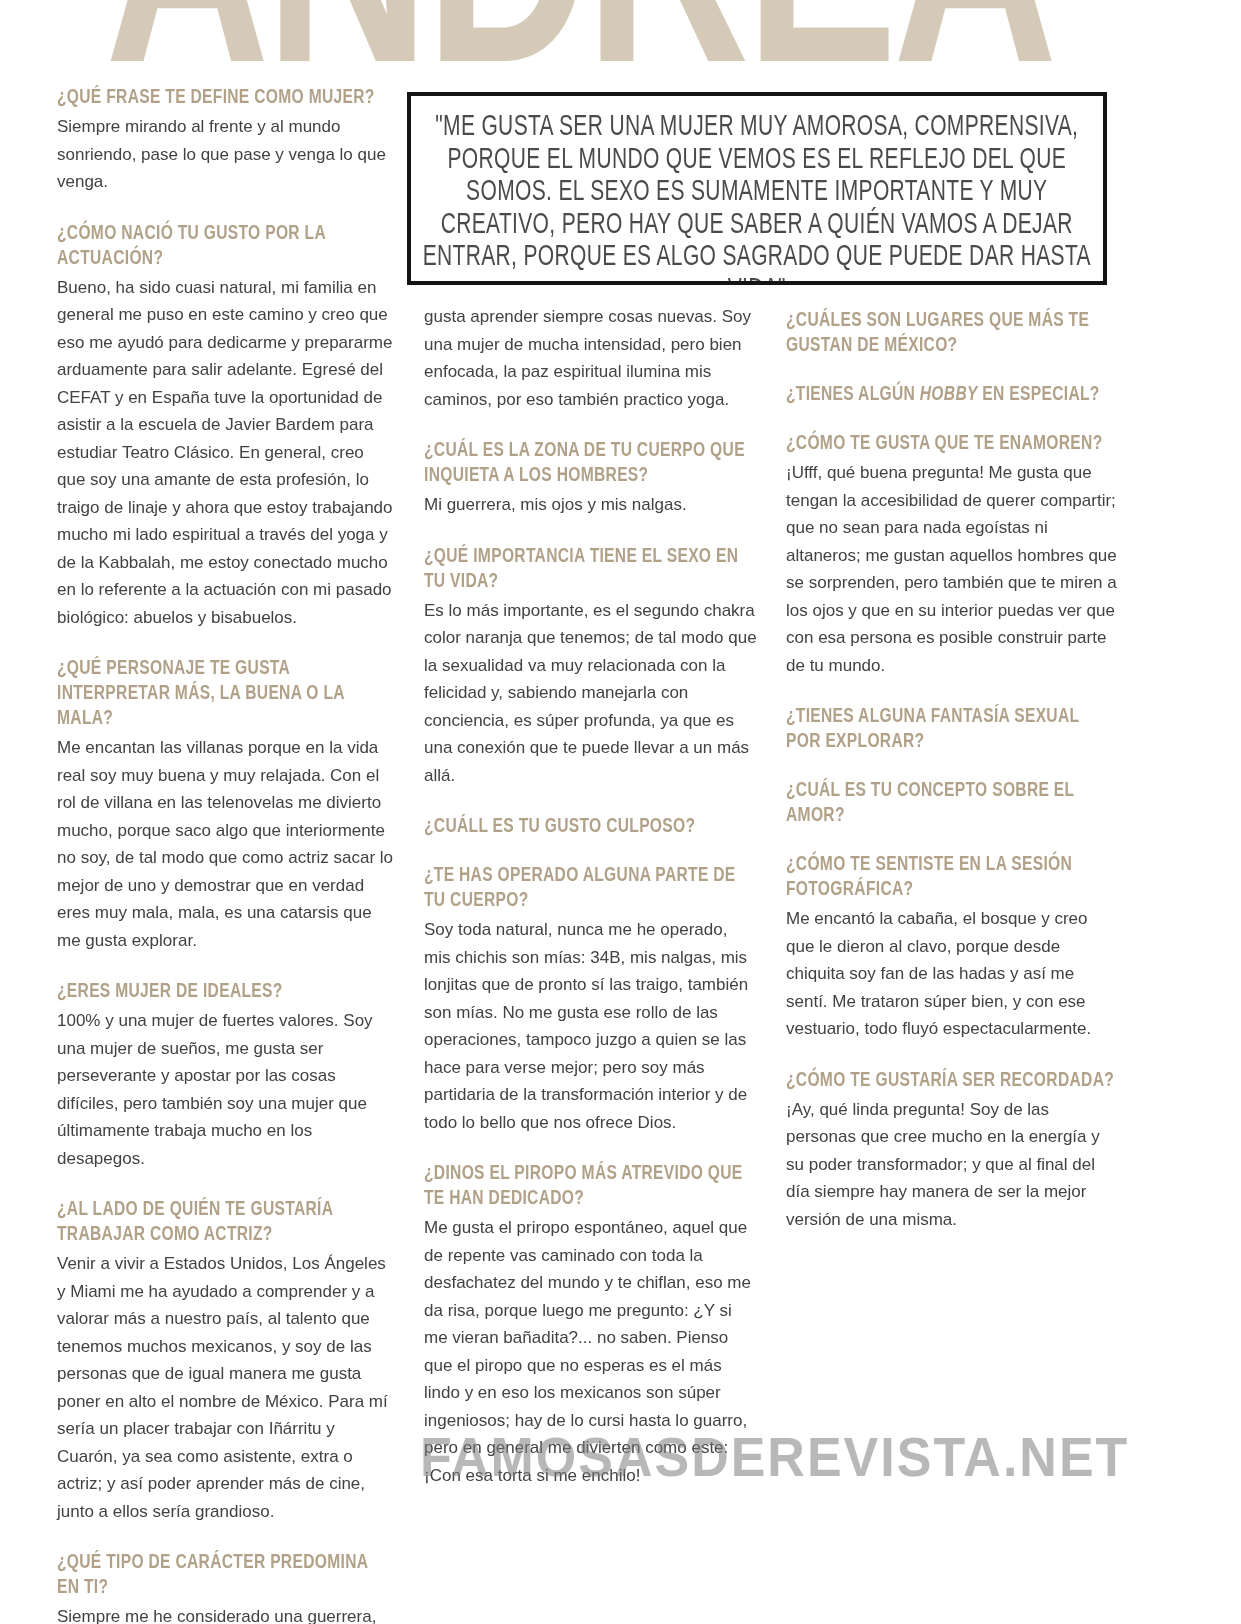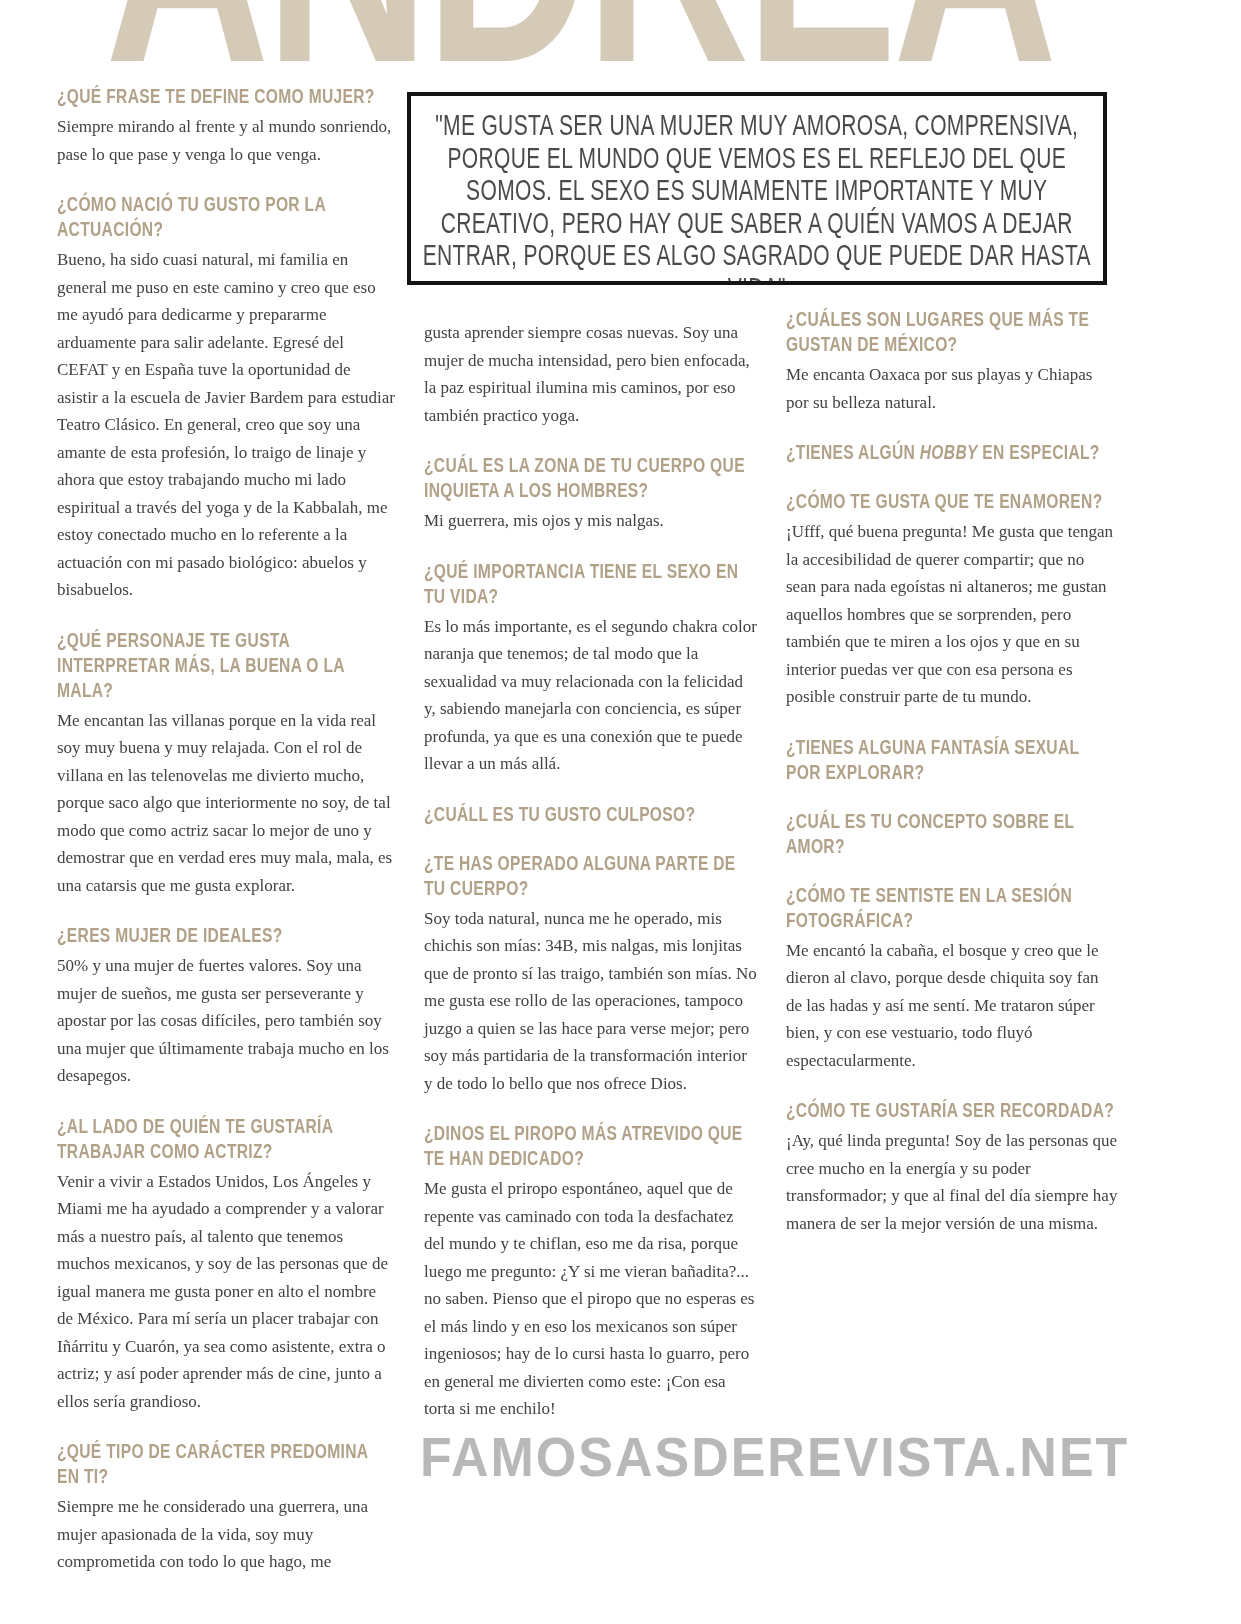--- a/index.html
+++ b/index.html
@@ -63,23 +63,22 @@
     transform-origin:0 0;
   }
   .q.first{margin-top:0;}
   .qi{font-style:italic;}
   .a{
     font-size:17px;
     line-height:27.5px;
     font-weight:300;
     color:#424242;
     margin:0;
-    font-family:Liberation Serif, serif;
   }
-  .a.first{margin-top:16px;}
+  .a.first{margin-top:0;}
   
   .watermark{
     position:absolute;
     left:420px;top:1426px;
     font-size:52px;
     font-weight:700;
     letter-spacing:2px;
     color:rgba(125,125,125,0.55);
     white-space:nowrap;
     transform:scaleY(1.05);
@@ -98,21 +97,21 @@
   </div>
 
   <div class="col col1">
     <div class="q first">¿QUÉ FRASE TE DEFINE COMO MUJER?</div>
     <div class="a">Siempre mirando al frente y al mundo sonriendo, pase lo que pase y venga lo que venga.</div>
     <div class="q">¿CÓMO NACIÓ TU GUSTO POR LA ACTUACIÓN?</div>
     <div class="a">Bueno, ha sido cuasi natural, mi familia en general me puso en este camino y creo que eso me ayudó para dedicarme y prepararme arduamente para salir adelante. Egresé del CEFAT y en España tuve la oportunidad de asistir a la escuela de Javier Bardem para estudiar Teatro Clásico. En general, creo que soy una amante de esta profesión, lo traigo de linaje y ahora que estoy trabajando mucho mi lado espiritual a través del yoga y de la Kabbalah, me estoy conectado mucho en lo referente a la actuación con mi pasado biológico: abuelos y bisabuelos.</div>
     <div class="q">¿QUÉ PERSONAJE TE GUSTA INTERPRETAR MÁS, LA BUENA O LA MALA?</div>
     <div class="a">Me encantan las villanas porque en la vida real soy muy buena y muy relajada. Con el rol de villana en las telenovelas me divierto mucho, porque saco algo que interiormente no soy, de tal modo que como actriz sacar lo mejor de uno y demostrar que en verdad eres muy mala, mala, es una catarsis que me gusta explorar.</div>
     <div class="q">¿ERES MUJER DE IDEALES?</div>
-    <div class="a">50% y una mujer de fuertes valores. Soy una mujer de sueños, me gusta ser perseverante y apostar por las cosas difíciles, pero también soy una mujer que últimamente trabaja mucho en los desapegos.</div>
+    <div class="a">100% y una mujer de fuertes valores. Soy una mujer de sueños, me gusta ser perseverante y apostar por las cosas difíciles, pero también soy una mujer que últimamente trabaja mucho en los desapegos.</div>
     <div class="q">¿AL LADO DE QUIÉN TE GUSTARÍA TRABAJAR COMO ACTRIZ?</div>
     <div class="a">Venir a vivir a Estados Unidos, Los Ángeles y Miami me ha ayudado a comprender y a valorar más a nuestro país, al talento que tenemos muchos mexicanos, y soy de las personas que de igual manera me gusta poner en alto el nombre de México. Para mí sería un placer trabajar con Iñárritu y Cuarón, ya sea como asistente, extra o actriz; y así poder aprender más de cine, junto a ellos sería grandioso.</div>
     <div class="q">¿QUÉ TIPO DE CARÁCTER PREDOMINA EN TI?</div>
     <div class="a">Siempre me he considerado una guerrera, una mujer apasionada de la vida, soy muy comprometida con todo lo que hago, me</div>
   </div>
 
   <div class="col col2">
     <div class="a first">gusta aprender siempre cosas nuevas. Soy una mujer de mucha intensidad, pero bien enfocada, la paz espiritual ilumina mis caminos, por eso también practico yoga.</div>
     <div class="q">¿CUÁL ES LA ZONA DE TU CUERPO QUE INQUIETA A LOS HOMBRES?</div>
     <div class="a">Mi guerrera, mis ojos y mis nalgas.</div>
@@ -120,21 +119,20 @@
     <div class="a">Es lo más importante, es el segundo chakra color naranja que tenemos; de tal modo que la sexualidad va muy relacionada con la felicidad y, sabiendo manejarla con conciencia, es súper profunda, ya que es una conexión que te puede llevar a un más allá.</div>
     <div class="q">¿CUÁLL ES TU GUSTO CULPOSO?</div>
     <div class="q">¿TE HAS OPERADO ALGUNA PARTE DE TU CUERPO?</div>
     <div class="a">Soy toda natural, nunca me he operado, mis chichis son mías: 34B, mis nalgas, mis lonjitas que de pronto sí las traigo, también son mías. No me gusta ese rollo de las operaciones, tampoco juzgo a quien se las hace para verse mejor; pero soy más partidaria de la transformación interior y de todo lo bello que nos ofrece Dios.</div>
     <div class="q">¿DINOS EL PIROPO MÁS ATREVIDO QUE TE HAN DEDICADO?</div>
     <div class="a">Me gusta el priropo espontáneo, aquel que de repente vas caminado con toda la desfachatez del mundo y te chiflan, eso me da risa, porque luego me pregunto: ¿Y si me vieran bañadita?... no saben. Pienso que el piropo que no esperas es el más lindo y en eso los mexicanos son súper ingeniosos; hay de lo cursi hasta lo guarro, pero en general me divierten como este: ¡Con esa torta si me enchilo!</div>
   </div>
 
   <div class="col col3">
     <div class="q first">¿CUÁLES SON LUGARES QUE MÁS TE GUSTAN DE MÉXICO?</div>
-    <div class="a">Me encanta Oaxaca por sus playas y Chiapas por su belleza natural.</div>
     <div class="q"><span>¿TIENES ALGÚN </span><em class="qi">HOBBY</em><span> EN ESPECIAL?</span></div>
     <div class="q">¿CÓMO TE GUSTA QUE TE ENAMOREN?</div>
     <div class="a">¡Ufff, qué buena pregunta! Me gusta que tengan la accesibilidad de querer compartir; que no sean para nada egoístas ni altaneros; me gustan aquellos hombres que se sorprenden, pero también que te miren a los ojos y que en su interior puedas ver que con esa persona es posible construir parte de tu mundo.</div>
     <div class="q">¿TIENES ALGUNA FANTASÍA SEXUAL POR EXPLORAR?</div>
     <div class="q">¿CUÁL ES TU CONCEPTO SOBRE EL AMOR?</div>
     <div class="q">¿CÓMO TE SENTISTE EN LA SESIÓN FOTOGRÁFICA?</div>
     <div class="a">Me encantó la cabaña, el bosque y creo que le dieron al clavo, porque desde chiquita soy fan de las hadas y así me sentí. Me trataron súper bien, y con ese vestuario, todo fluyó espectacularmente.</div>
     <div class="q">¿CÓMO TE GUSTARÍA SER RECORDADA?</div>
     <div class="a"><span>¡Ay, qué linda pregunta! Soy de las personas que cree mucho en la energía y su poder transformador; y que al final del día siempre hay manera de ser la mejor versión de una misma.</span></div>
   </div>

